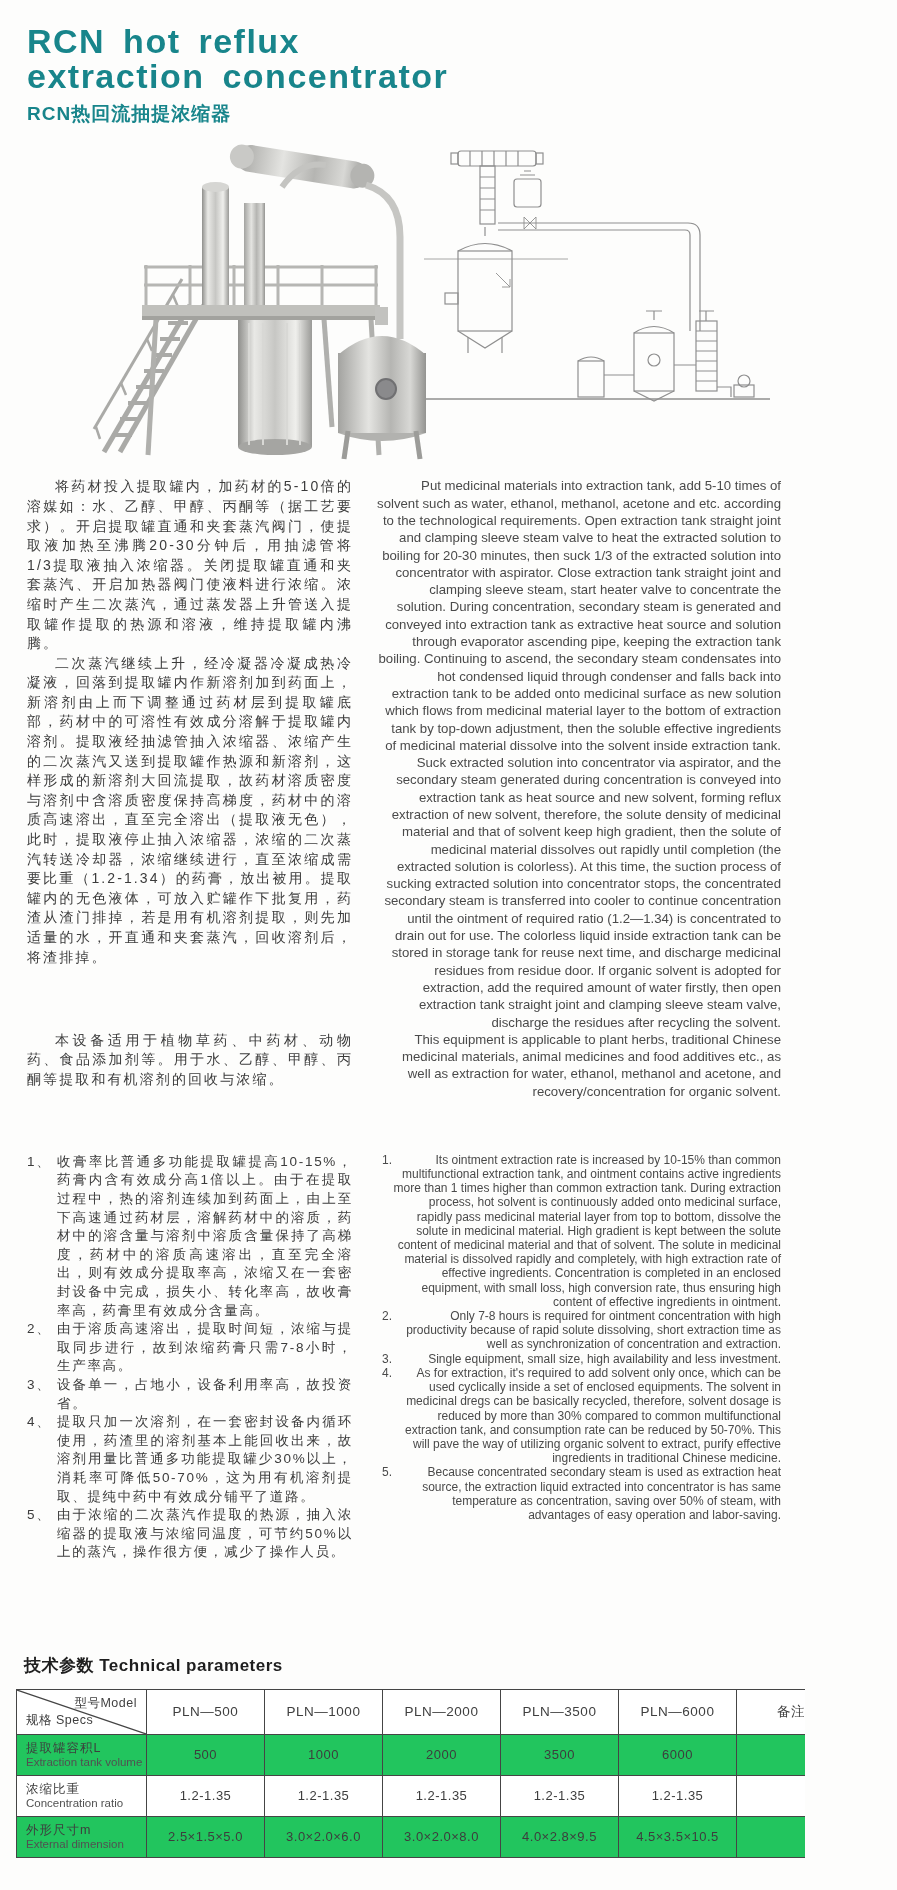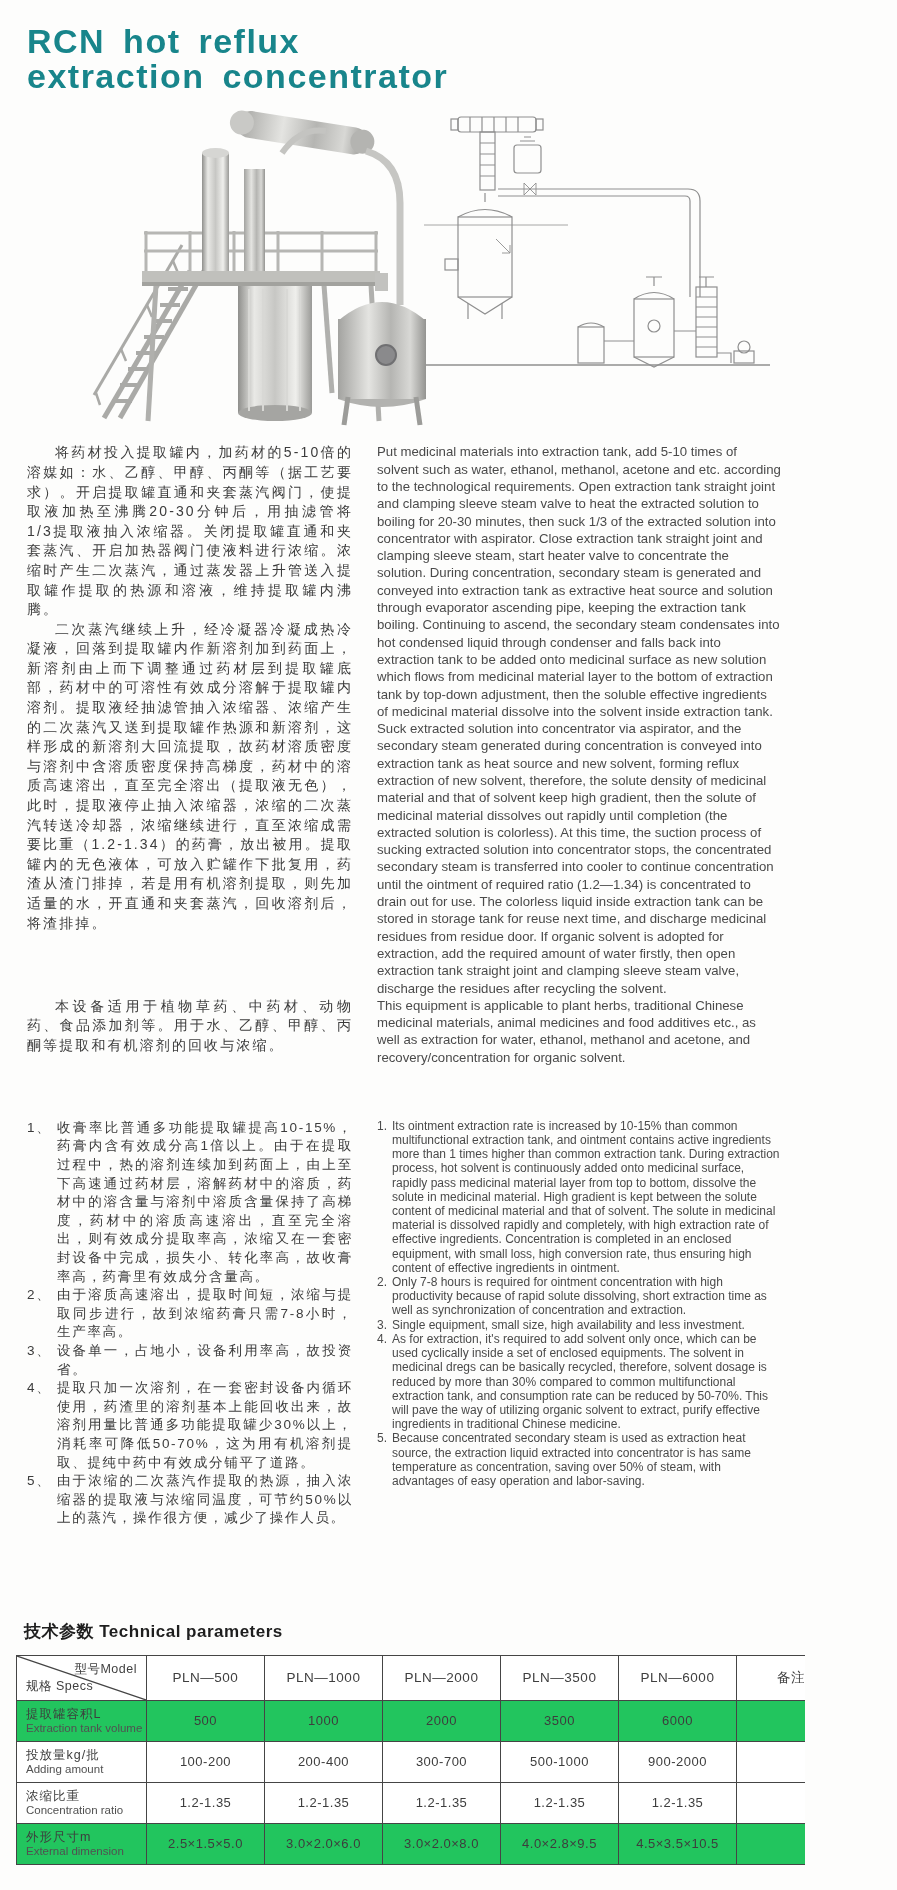--- a/index.html
+++ b/index.html
@@ -16,21 +16,21 @@
   .subtitle{margin-top:8px;font-size:19px;font-weight:bold;color:#18858b;letter-spacing:1px;}
 
   
   .figures{position:relative;height:350px;}
   .photo{position:absolute;left:86px;top:0px;}
   .drawing{position:absolute;left:396px;top:8px;}
 
   
   .row{display:flex;gap:24px;padding:0 24px 0 27px;box-sizing:border-box;}
   .col-cn{width:326px;flex:none;text-align:justify;}
-  .col-en{flex:1;}
+  .col-en{flex:1;text-align:right;}
   .cn-body p{margin:0;text-indent:2em;font-size:14px;line-height:19.6px;letter-spacing:2.1px;color:#3b3b3b;}
   .en-body{font-size:13.2px;line-height:17.3px;color:#4a4a4a;}
   .en-body p{margin:0;}
   .row-a{min-height:495px;}
   .row-b{min-height:122px;}
   .row-c{min-height:455px;}
 
   
   .feat{display:flex;margin:0;}
   .feat-cn .feat{font-size:13.5px;line-height:18.6px;letter-spacing:1.7px;color:#3b3b3b;text-align:justify;}
@@ -56,20 +56,21 @@
   .c-bot{position:absolute;bottom:5px;left:9px;font-size:12.5px;}
 </style>
 </head>
 <body>
 
 <div class="page">
 
   <header>
     <div class="title-line">RCN hot reflux</div>
     <div class="title-line">extraction concentrator</div>
+    <div class="subtitle">RCN热回流抽提浓缩器</div>
   </header>
 
   <div class="figures">
 
     <svg class="photo" width="370" height="335" viewBox="0 0 370 335">
       <defs>
         <linearGradient id="g1" x1="0" y1="0" x2="1" y2="0">
           <stop offset="0" stop-color="#8f8f8c"></stop>
             <stop offset="0.22" stop-color="#e9e9e6"></stop>
           <stop offset="0.5" stop-color="#c7c7c4"></stop>
@@ -289,32 +290,20 @@
           </td>
         <td>500</td>
         <td>1000</td>
         <td>2000</td>
         <td>3500</td>
         <td>6000</td>
         <td></td>
       </tr>
       <tr>
         <td class="lbl">
-            <span class="l-cn">投放量kg/批</span>
-            <span class="l-en">Adding amount</span>
-          </td>
-        <td>100-200</td>
-        <td>200-400</td>
-        <td>300-700</td>
-        <td>500-1000</td>
-        <td>900-2000</td>
-        <td></td>
-      </tr>
-      <tr>
-        <td class="lbl">
             <span class="l-cn">浓缩比重</span>
             <span class="l-en">Concentration ratio</span>
           </td>
         <td>1.2-1.35</td>
         <td>1.2-1.35</td>
         <td>1.2-1.35</td>
         <td>1.2-1.35</td>
         <td>1.2-1.35</td>
         <td></td>
       </tr>

